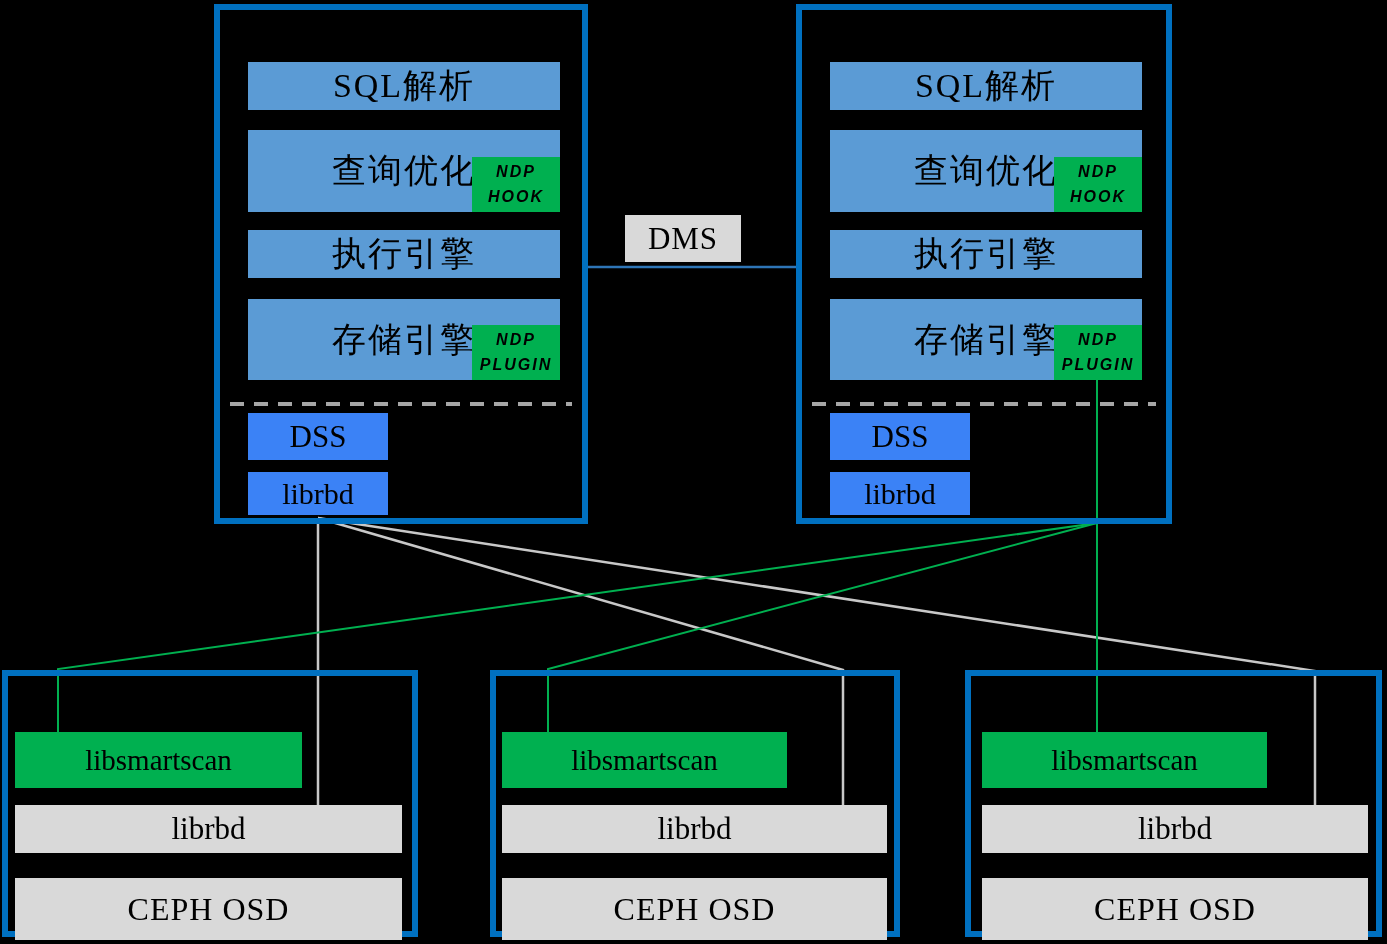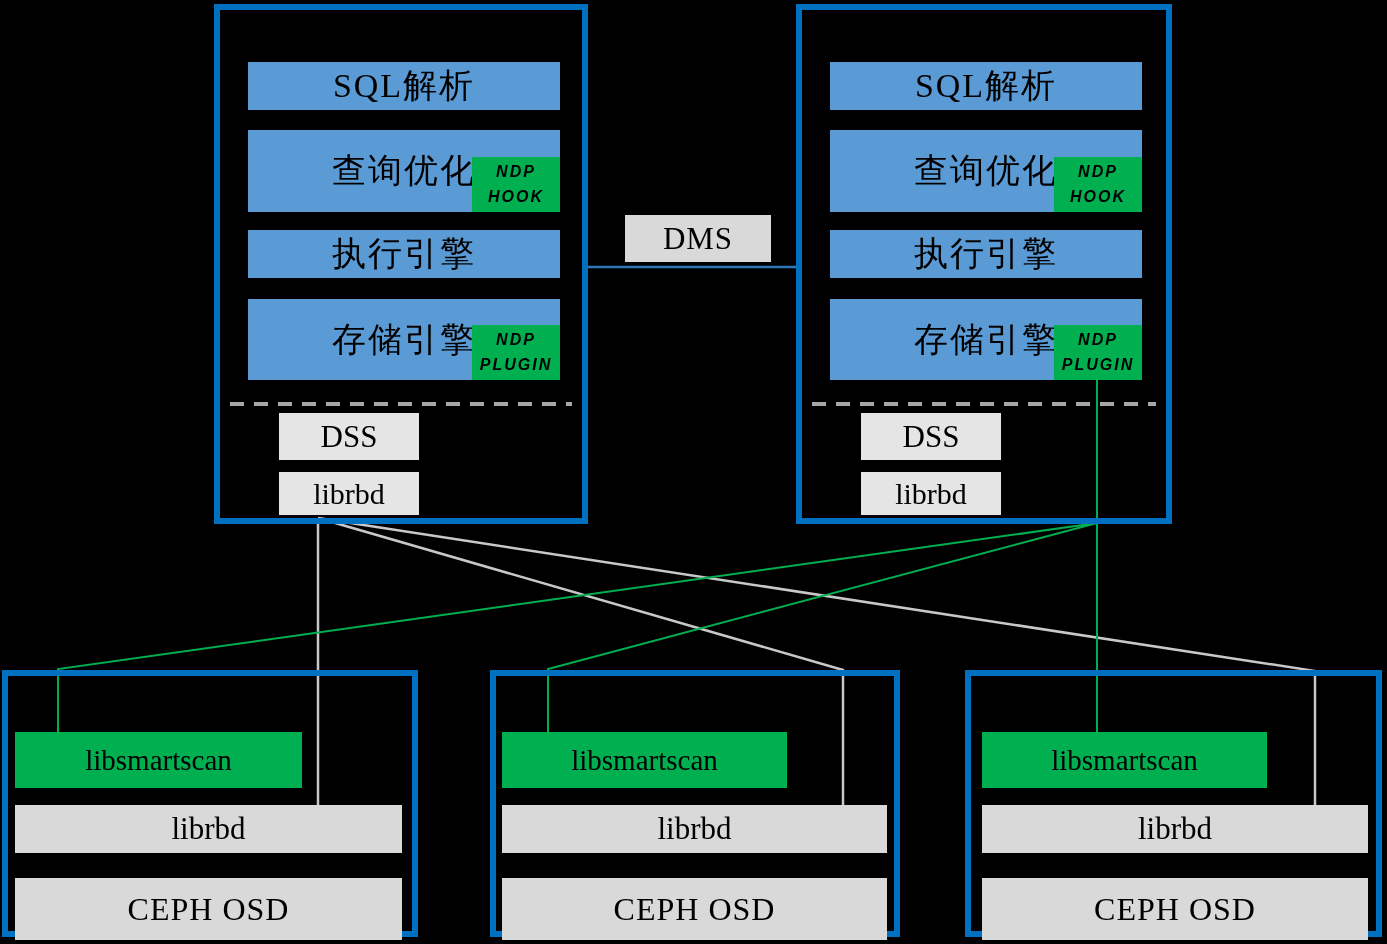--- a/index.html
+++ b/index.html
@@ -29,27 +29,27 @@
     font-family:"Liberation Sans","DejaVu Sans",sans-serif;
     font-size:16px;font-weight:bold;line-height:1.55;
     display:flex;align-items:center;justify-content:center;text-align:center;
     padding:0 6px;box-sizing:border-box;font-style:italic;
   }
   .dashline{
     position:absolute;left:10px;right:10px;top:392px;height:4px;
     background:repeating-linear-gradient(90deg,#A6A6A6 0 14px,transparent 14px 24px);
   }
   .graybox{
-    position:absolute;background:#e5e5e5;color:#000;
-    display:flex;align-items:center;justify-content:center;margin-left:31px;
+    position:absolute;background:#3b82f6;color:#000;
+    display:flex;align-items:center;justify-content:center;
   }
   .dss{left:28px;top:403px;width:140px;height:47px;font-size:31px;}
   .lrb-top{left:28px;top:462px;width:140px;height:43px;font-size:30px;}
   #dms{
-    position:absolute;left:625px;top:215px;width:146px;height:47px;
+    position:absolute;left:625px;top:215px;width:116px;height:47px;
     background:#D9D9D9;color:#000;font-size:31px;z-index:1;
     display:flex;align-items:center;justify-content:center;letter-spacing:1px;
   }
   .stnode{
     position:absolute;top:670px;height:267px;
     border:6px solid #0070C0;background:transparent;z-index:1;
     box-sizing:border-box;
   }
   .stnode.n0{left:2px;width:416px;}
   .stnode.n1{left:490px;width:410px;}

